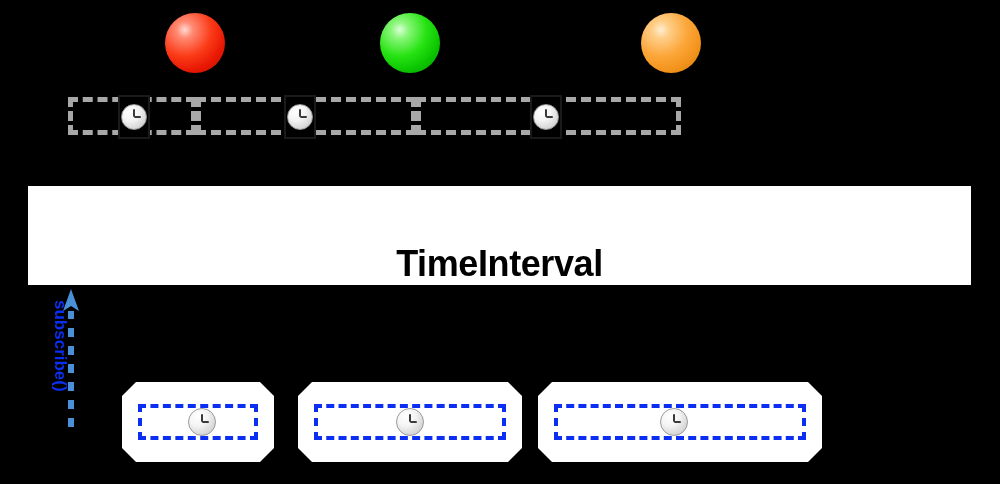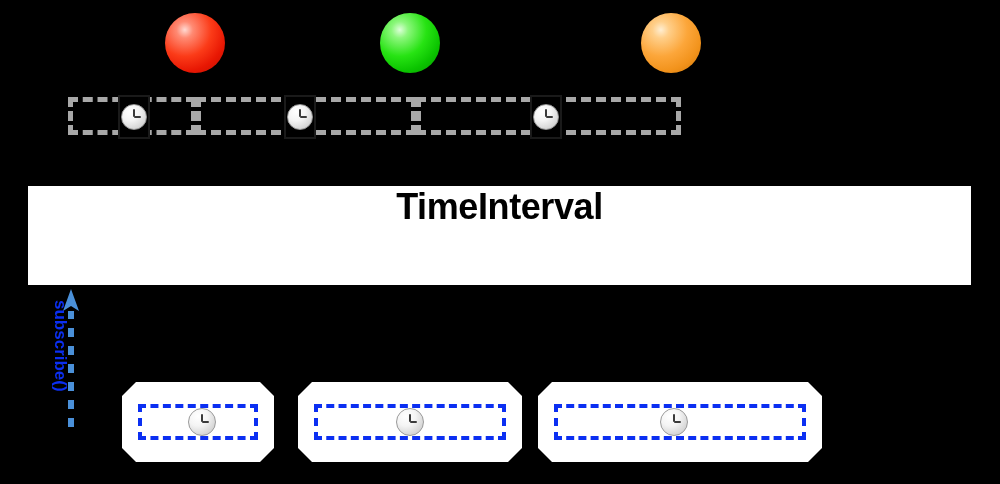--- a/index.html
+++ b/index.html
@@ -93,21 +93,21 @@
 
   
   #operator-box {
     position: absolute;
     left: 28px;
     top: 186px;
     width: 943px;
     height: 99px;
     background: #ffffff;
     display: flex;
-    align-items: flex-start;
+    align-items: flex-end;
     justify-content: center;
   }
   #operator-label {
     color: #000000;
     font-size: 36px;
     font-weight: bold;
     letter-spacing: -0.4px;
     white-space: nowrap;
   }
 

